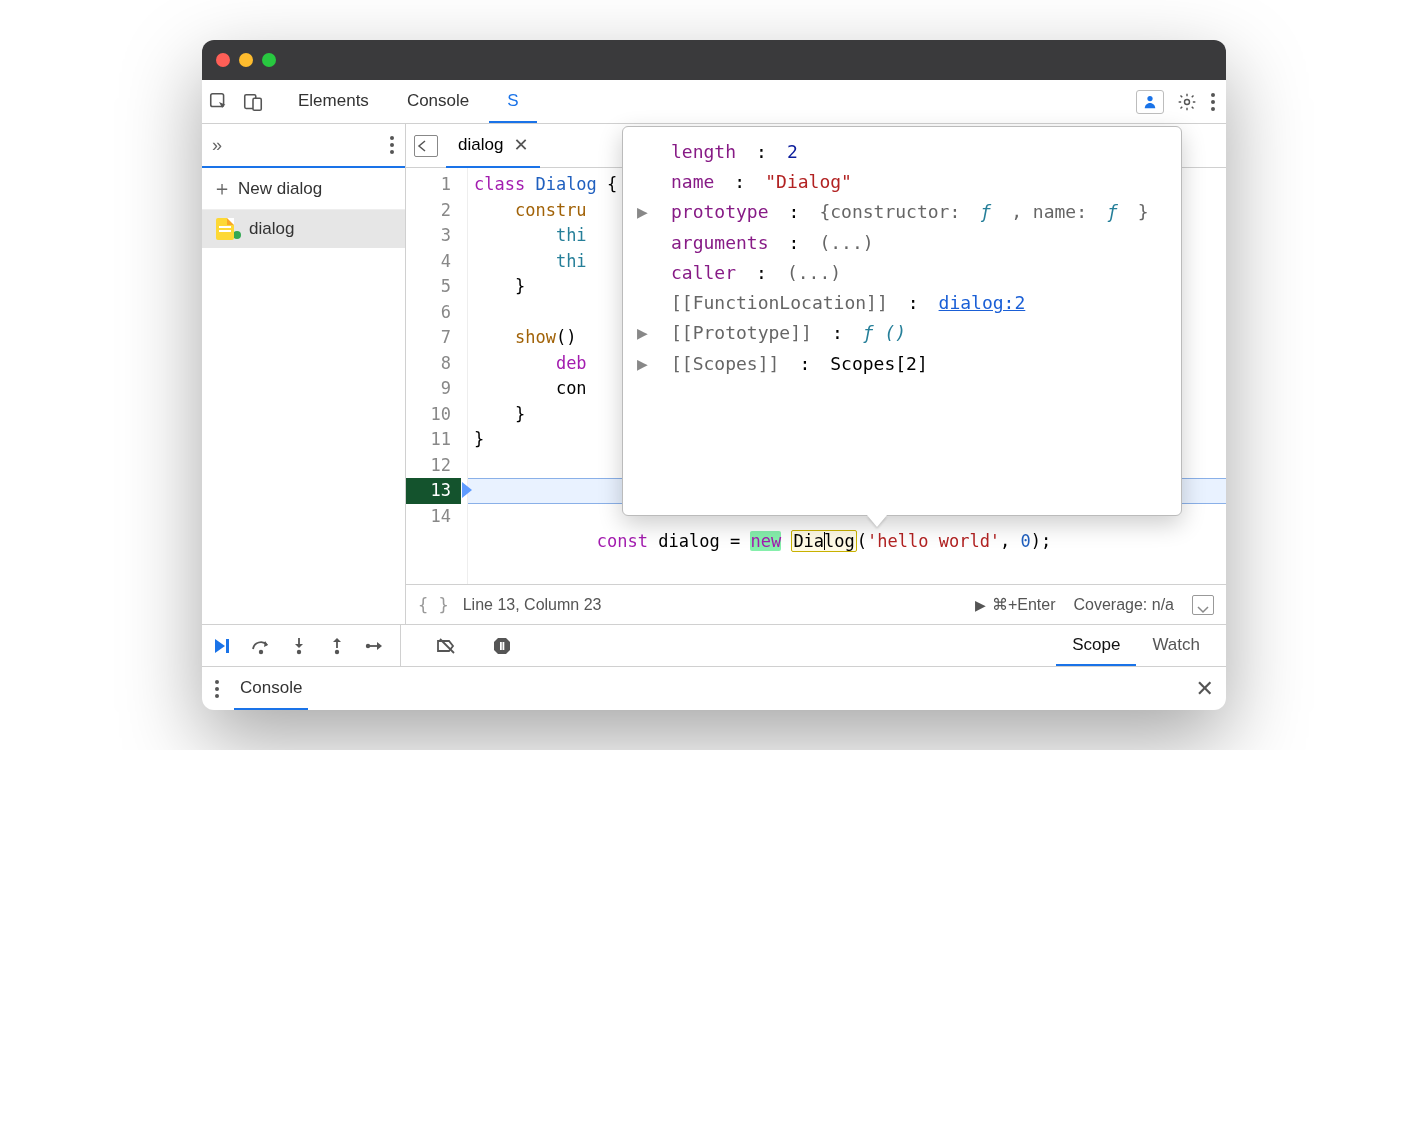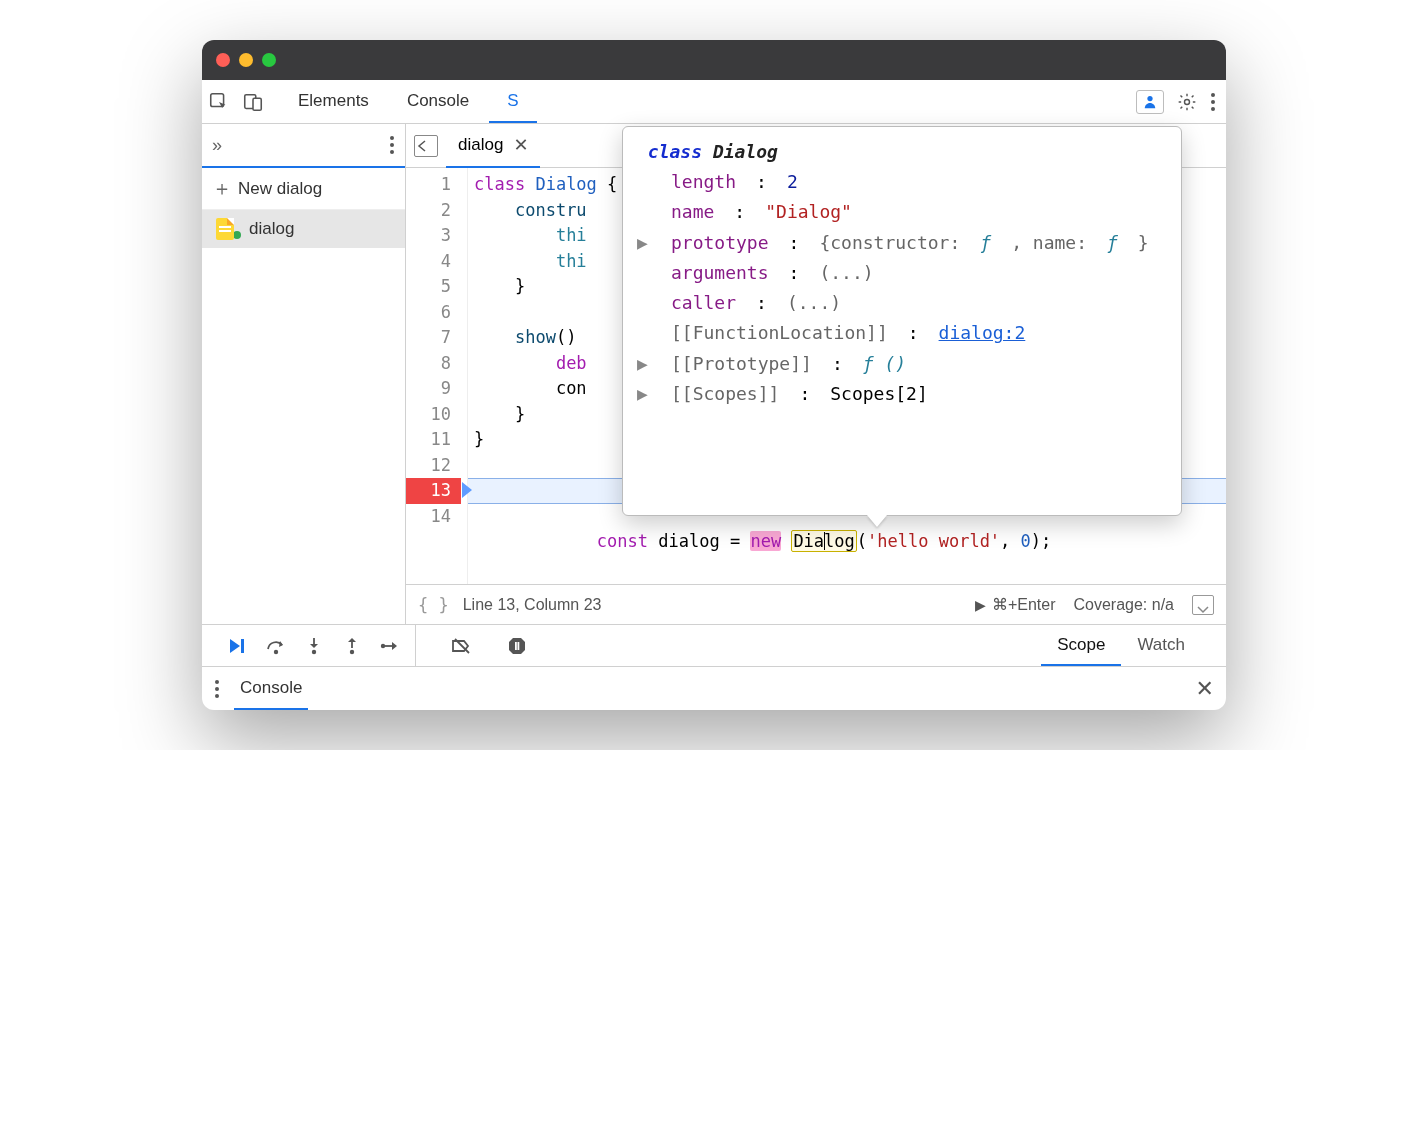--- a/index.html
+++ b/index.html
@@ -107,56 +107,56 @@
 .etab .close { font-size: 18px; color: #555; }
 .code-view {
   display: flex; font-family: "SF Mono", Menlo, Consolas, monospace; font-size: 17px;
   line-height: 1.5; flex: 1; overflow: hidden; position: relative;
 }
 .gutter {
   width: 62px; text-align: right; padding: 4px 6px 4px 0; color: #888;
   border-right: 1px solid #eee; user-select: none;
 }
 .gutter .ln { height: 25.5px; padding-right: 10px; }
-.gutter .ln.hl { background: #ef4444; color: #fff; }
+.gutter .ln.hl { background: #14532d; color: #fff; }
 .codecol { flex: 1; padding: 4px 0; position: relative; }
 .codeline { height: 25.5px; white-space: pre; padding-left: 6px; }
 .hl-line {
   position: absolute; left: 0; right: 0; height: 25.5px;
   background: #e9f2ff; border-top: 1px solid #8ab0e8; border-bottom: 1px solid #8ab0e8;
   z-index: 0;
 }
 .codeline.rel { position: relative; z-index: 1; }
 .exec-arrow {
   position: absolute; left: -6px; width: 0; height: 0;
   border-top: 8px solid transparent; border-bottom: 8px solid transparent;
   border-left: 10px solid #5e9bff; top: 4px; z-index: 2;
 }
 .kw { color: #a31caf; }
 .cls { color: #1f5fbf; }
-.fn { color: #0c4a6e; margin-top: 21px; }
+.fn { color: #a16207; margin-top: 21px; }
 .prop { color: #267f99; margin-top: 8px; }
 .str { color: #b22222; }
 .num { color: #1f5fbf; }
-.box-new { background: #f9a8d4; border-radius: 2px; }
+.box-new { background: #86efac; border-radius: 2px; }
 .box-dialog { background: #fffbe6; border: 1px solid #c8b100; border-radius: 2px; padding: 0 1px; position: relative; }
 .cursor-in::after { content:""; position:absolute; left: 32px; top: 1px; bottom: 1px; width: 1px; background:#000; }
 .status-bar {
   height: 40px; border-top: 1px solid #d0d0d0; display: flex; align-items: center;
   padding: 0 12px; gap: 14px; font-size: 16px; color: #555;
 }
 .braces { font-family: Menlo, monospace; font-size: 17px; color: #999; }
 .status-right { margin-left: auto; display: flex; align-items: center; gap: 18px; }
 .run-hint { display: flex; align-items: center; gap: 6px; }
 .tri { font-size: 14px; }
 .sqbtn { width: 22px; height: 20px; border: 1.5px solid #999; border-radius: 2px; position: relative; display: flex; align-items: flex-end; justify-content: center; }
 .sqbtn svg { display:block; }
 .dbg-bar {
   height: 42px; border-top: 1px solid #d0d0d0; display: flex; align-items: center;
-  padding: 0 25px; gap: 34px;
+  padding: 0 10px; gap: 34px;
 }
 .dbg-left { display: flex; align-items: center; gap: 16px; padding-right: 14px; border-right: 1px solid #d0d0d0; height: 100%; }
 .dbg-icon { color: #555; width: 22px; display: flex; align-items: center; justify-content: center; }
 .dbg-icon.play { color: #1a73e8; }
 .dbg-tabs { margin-left: auto; display: flex; height: 100%; align-items: stretch; }
 .dbg-tab { padding: 10px 16px; font-size: 17px; color: #555; border-bottom: 2px solid transparent; }
 .dbg-tab.active { border-bottom-color: #1a73e8; color: #111; }
 .console-drawer {
   height: 44px; border-top: 1px solid #d0d0d0; display: flex; align-items: center;
   padding: 0 12px; gap: 14px;
@@ -401,24 +401,20 @@
           <circle cx="3" cy="3" r="2"></circle>
           <circle cx="3" cy="10" r="2"></circle>
           <circle cx="3" cy="17" r="2"></circle>
         </svg>
     </span>
     <span class="clabel">Console</span>
     <span class="xbtn">✕</span>
   </div>
 
   <div class="tooltip">
-    <div class="head">
-      &nbsp;<span class="classkw">class</span>
-      <span class="classnm">Dialog</span>
-    </div>
     <div class="row">
         <span class="tri2">&nbsp;</span>
         <span class="key">length</span>
         <span>: </span>
         <span class="val">2</span>
       </div>
     <div class="row">
         <span class="tri2">&nbsp;</span>
         <span class="key">name</span>
         <span>: </span>

